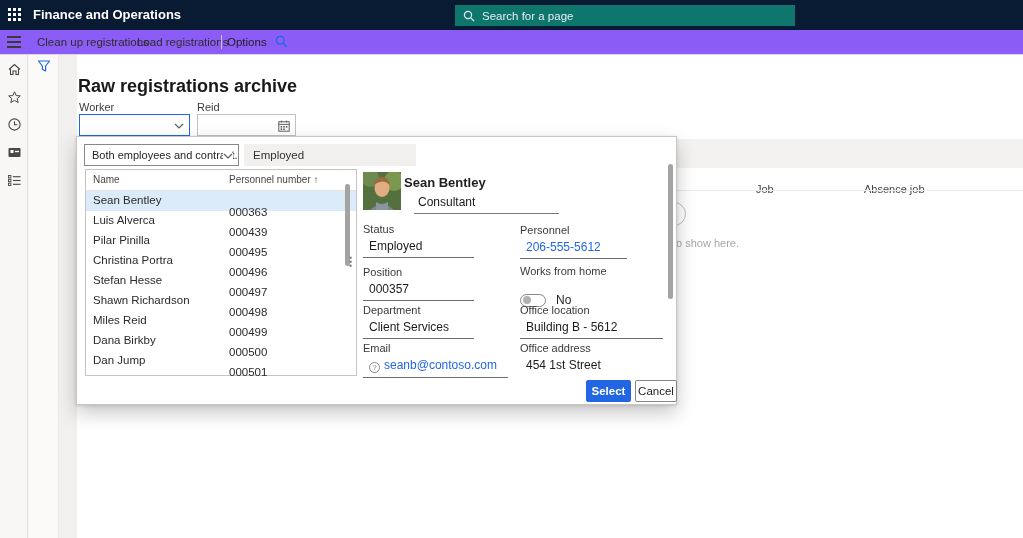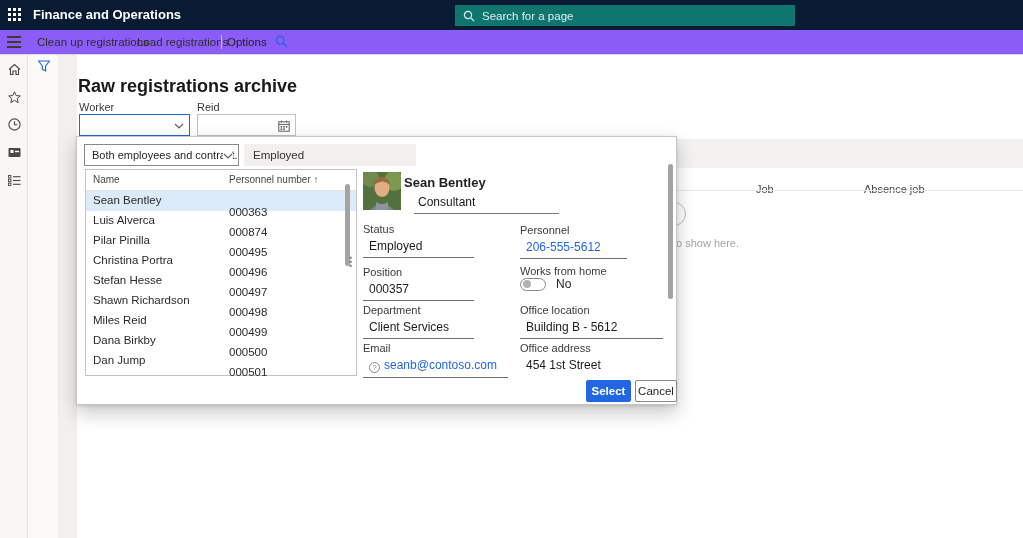--- a/index.html
+++ b/index.html
@@ -71,21 +71,21 @@
   .card-name { position:absolute; left:327px; top:38px; font-size:13px; font-weight:bold; color:#201F1E; }
   .card-jobtitle { position:absolute; left:341px; top:58px; font-size:12px; color:#1C1B1A; }
   .title-line { position:absolute; left:337px; top:76px; width:145px; height:1px; background:#7A7876; }
 
   .cfield { position:absolute; }
   .cfield .lab { font-size:11px; color:#3B3A39; }
   .cfield .val { margin-top:4px; padding-left:6px; font-size:12px; color:#1C1B1A; white-space:nowrap; }
   .cfield .uline { height:1px; background:#6E6C6A; margin-top:4px; }
   .link { color:#2266E3; cursor:pointer; }
   .presence { display:inline-block; width:11px; height:11px; border:1px solid #8A8886; border-radius:50%; font-size:7.5px; line-height:10px; text-align:center; color:#8A8886; margin-right:4px; vertical-align:-1px; }
-  .toggle-row { margin-top:0; display:flex; align-items:center; }
+  .toggle-row { margin-top:16px; display:flex; align-items:center; }
   .toggle { position:relative; width:26px; height:13px; border:1px solid #8A8886; border-radius:7px; background:#fff; cursor:pointer; }
   .toggle .knob { position:absolute; left:2px; top:1.5px; width:8px; height:8px; border-radius:50%; background:#B3B1AF; }
   .toggle-text { margin-left:10px; font-size:12px; color:#201F1E; }
 
   .btn { position:absolute; top:243px; height:22px; font-size:11.5px; border-radius:2px; text-align:center; line-height:21px; cursor:pointer; }
   .btn-select { left:509px; width:45px; background:#2266E3; color:#fff; font-weight:bold; border:1px solid #2266E3; }
   .btn-cancel { left:558px; width:42px; background:#fff; color:#201F1E; border:1px solid #8A8886; }
   .flyout-scroll { position:absolute; left:591px; top:27px; width:5px; height:135px; background:#A5A3A1; border-radius:3px; cursor:pointer; }
 </style>
 </head>
@@ -214,21 +214,21 @@
       <div class="list-header">
         <span class="h-name">Name</span>
         <span class="h-num"><span>Personnel number</span>&nbsp;<span>↑</span></span>
       </div>
       <div class="lrow selected">
           <span class="c-name">Sean Bentley</span>
           <span class="c-num">000363</span>
         </div>
       <div class="lrow">
           <span class="c-name">Luis Alverca</span>
-          <span class="c-num">000874</span>
+          <span class="c-num">000439</span>
         </div>
       <div class="lrow">
           <span class="c-name">Pilar Pinilla</span>
           <span class="c-num">000495</span>
         </div>
       <div class="lrow">
           <span class="c-name">Christina Portra</span>
           <span class="c-num">000496</span>
         </div>
       <div class="lrow">

